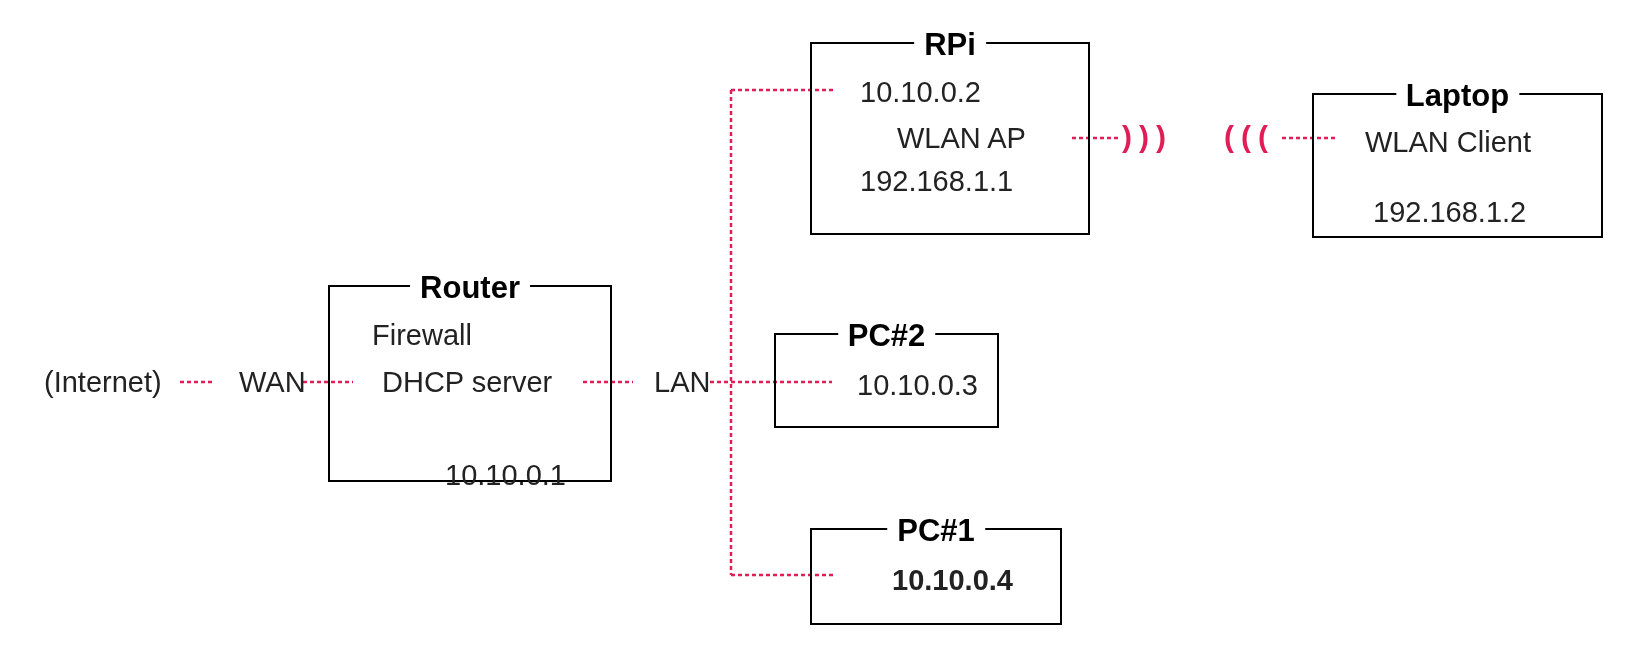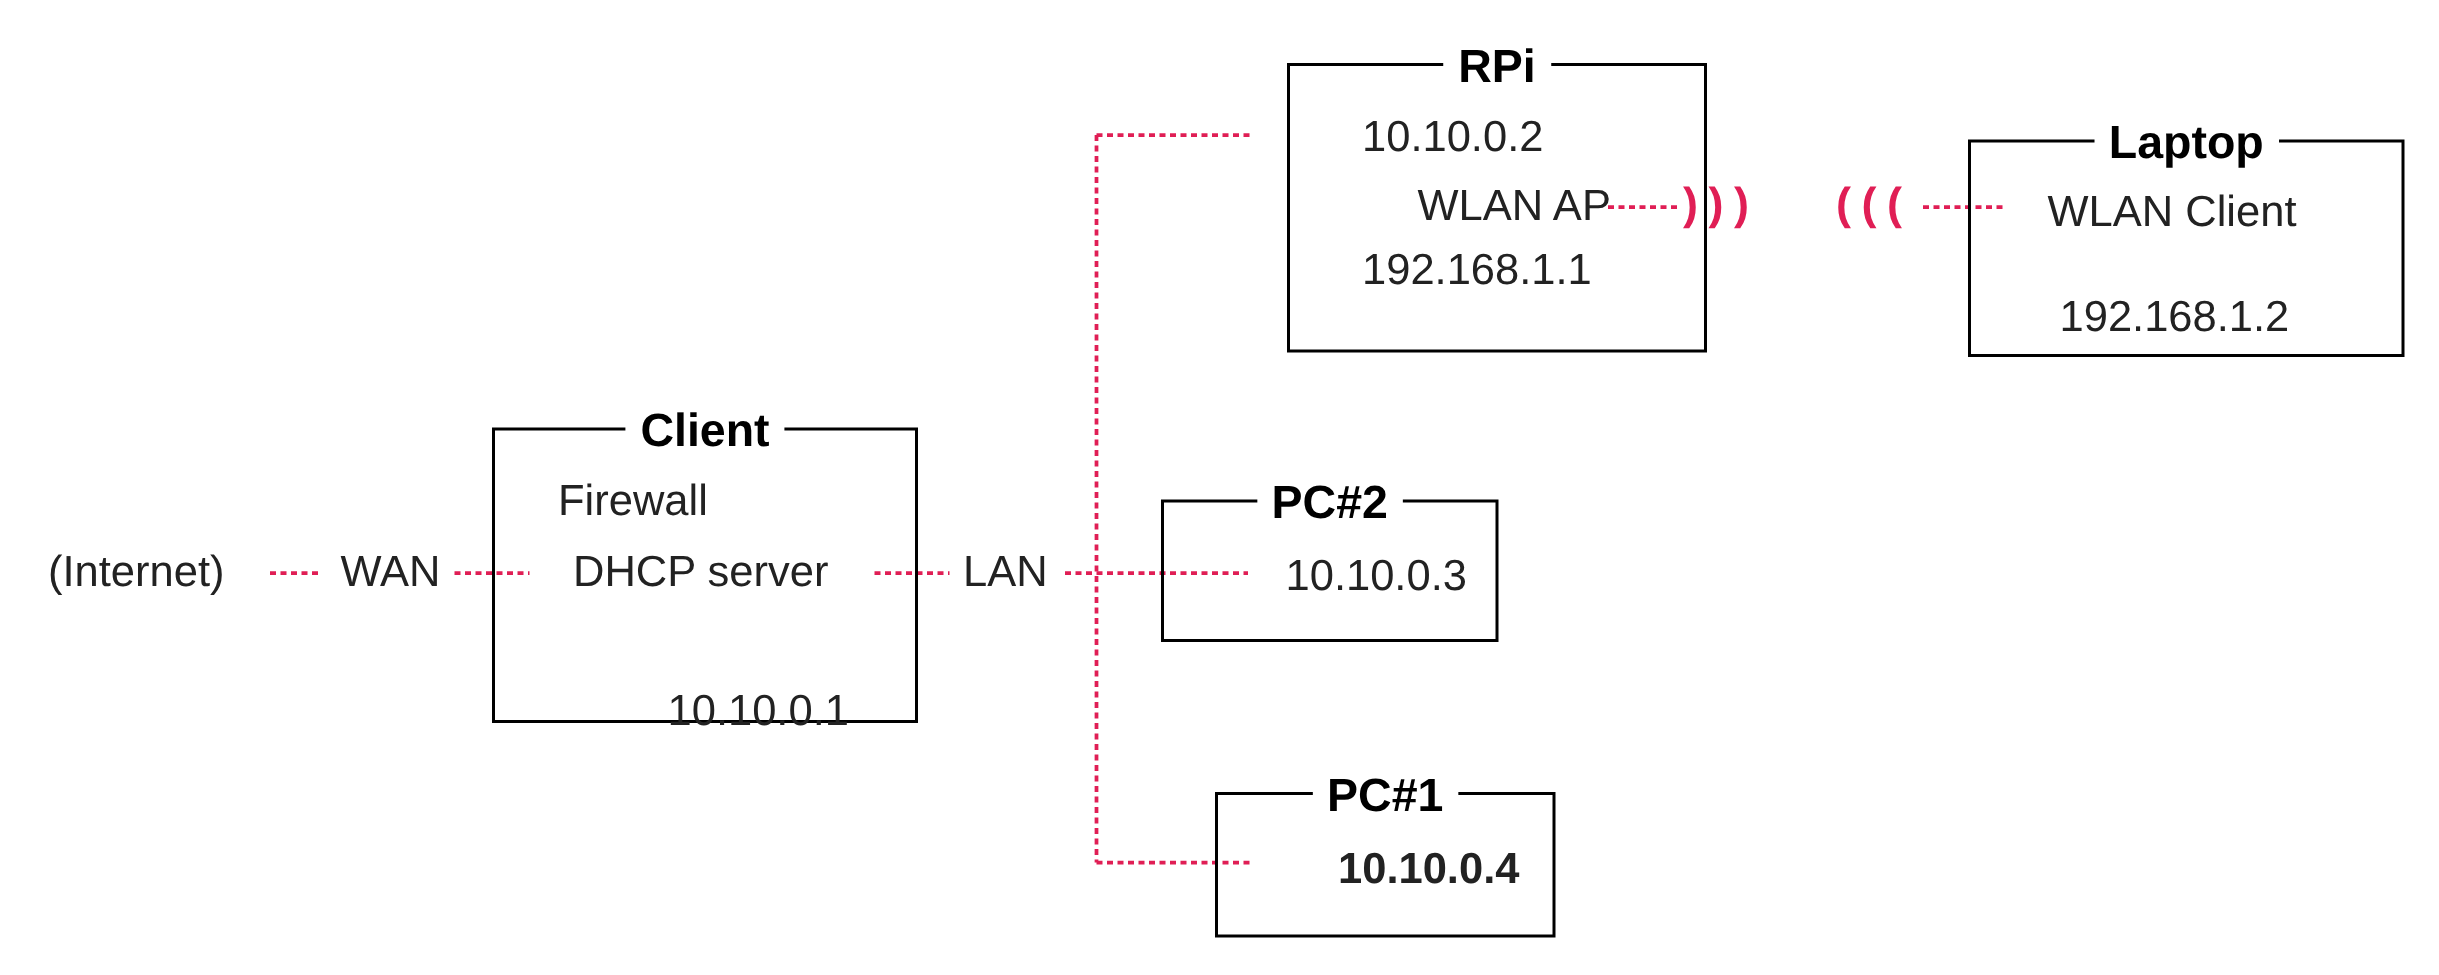--- a/index.html
+++ b/index.html
@@ -52,20 +52,21 @@
     color: var(--text);
     white-space: nowrap;
   }
   .flabel {
     position: absolute;
     transform: translateY(-50%);
     font-size: 29px;
     line-height: 1;
     color: var(--text);
     white-space: nowrap;
+    margin-left: 12px;
   }
   .wifi {
     position: absolute;
     transform: translateY(-54%);
     font-size: 30px;
     font-weight: bold;
     letter-spacing: 7px;
     line-height: 1;
     color: var(--accent);
     white-space: nowrap;
@@ -86,45 +87,45 @@
     <path d="M731 575 H833"></path>
     <path d="M1072 138 H1120"></path>
     <path d="M1282 138 H1335"></path>
   </svg>
 
   <div class="flabel" style="left:32px; top:382px;">(Internet)</div>
   <div class="flabel" style="left:227px; top:382px;">WAN</div>
   <div class="flabel" style="left:642px; top:382px;">LAN</div>
 
   <div class="box" style="left:328px; top:285px; width:284px; height:197px;">
-    <div class="box-title">Client</div>
+    <div class="box-title">Router</div>
     <div class="tline" style="left:42px; top:48px;">Firewall</div>
     <div class="tline" style="left:52px; top:95px;">DHCP server</div>
     <div class="tline" style="left:115px; top:140px;margin-top:48px;">10.10.0.1</div>
   </div>
 
-  <div class="box" style="left:858px; top:42px; width:280px; height:193px;">
+  <div class="box" style="left:810px; top:42px; width:280px; height:193px;">
     <div class="box-title">RPi</div>
     <div class="tline" style="left:48px; top:48px;">10.10.0.2</div>
     <div class="tline" style="left:85px; top:94px;">WLAN AP</div>
     <div class="tline" style="left:48px; top:137px;">192.168.1.1</div>
   </div>
 
   <div class="box" style="left:1312px; top:93px; width:291px; height:145px;padding-left:48px;">
     <div class="box-title">Laptop</div>
     <div class="tline" style="left:51px; top:47px;">WLAN Client</div>
     <div class="tline" style="left:59px; top:90px;margin-top:27px;">192.168.1.2</div>
   </div>
 
   <div class="box" style="left:774px; top:333px; width:225px; height:95px;">
     <div class="box-title">PC#2</div>
     <div class="tline" style="left:81px; top:50px;">10.10.0.3</div>
   </div>
 
-  <div class="box" style="left:810px; top:528px; width:227px; height:97px;">
+  <div class="box" style="left:810px; top:528px; width:252px; height:97px;">
     <div class="box-title">PC#1</div>
     <div class="tline" style="left:80px; top:50px;font-weight:bold;">10.10.0.4</div>
   </div>
 
   <div class="wifi" style="left:1122px; top:138px;">)))</div>
   <div class="wifi" style="left:1224px; top:138px;">(((</div>
 
 </div>
 
 </body></html>

